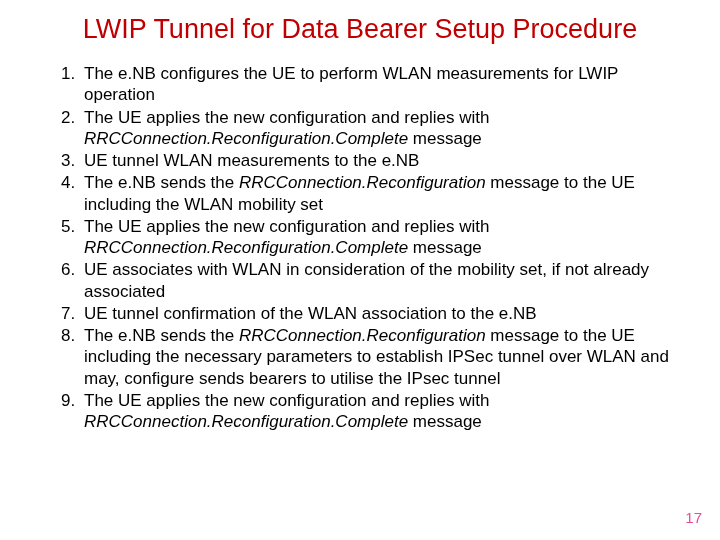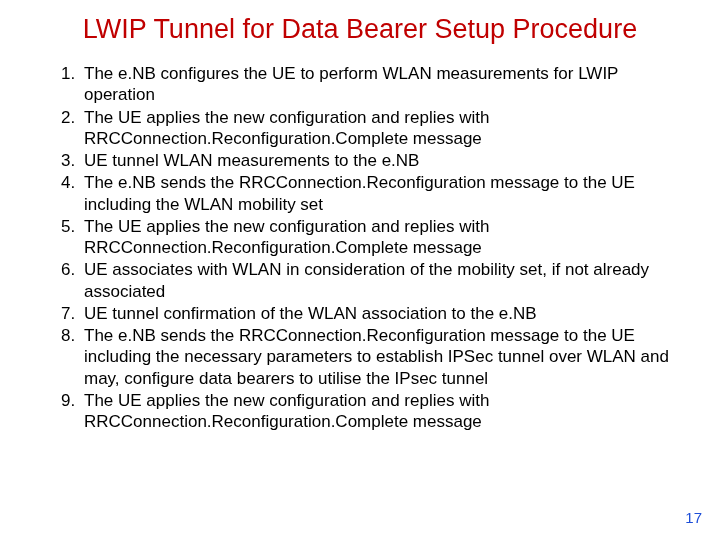--- a/index.html
+++ b/index.html
@@ -33,27 +33,28 @@
     padding-left: 28px;
     font-size: 17px;
     line-height: 1.25;
   }
   .list li {
     margin-bottom: 1px;
     padding-left: 4px;
     margin-left: 16px;
   }
   .italic {
+    font-style: italic;
   }
   .pagenum {
     position: absolute;
     right: 18px;
     bottom: 14px;
     font-size: 15px;
-    color: #1d4ed8;
+    color: #ec4899;
   }
 </style>
 </head>
 <body>
 
 <div class="slide">
 
   <h1 class="title">LWIP Tunnel for Data Bearer Setup Procedure</h1>
 
   <ol class="list">
@@ -72,21 +73,21 @@
     <li>
       <span>The UE applies the new configuration and replies with </span><span class="italic">RRCConnection.Reconfiguration.Complete</span><span> message</span>
     </li>
     <li>
       <span>UE associates with WLAN in consideration of the mobility set, if not already associated</span>
     </li>
     <li>
       <span>UE tunnel confirmation of the WLAN association to the e.NB</span>
     </li>
     <li>
-      <span>The e.NB sends the </span><span class="italic">RRCConnection.Reconfiguration</span><span> message to the UE including the necessary parameters to establish IPSec tunnel over WLAN and may, configure data bearers to utilise the IPsec tunnel</span>
+      <span>The e.NB sends the </span><span class="italic">RRCConnection.Reconfiguration</span><span> message to the UE including the necessary parameters to establish IPSec tunnel over WLAN and may, configure sends bearers to utilise the IPsec tunnel</span>
     </li>
     <li>
       <span>The UE applies the new configuration and replies with </span><span class="italic">RRCConnection.Reconfiguration.Complete</span><span> message</span>
     </li>
   </ol>
 
   <div class="pagenum">17</div>
 </div>
 
 </body></html>

